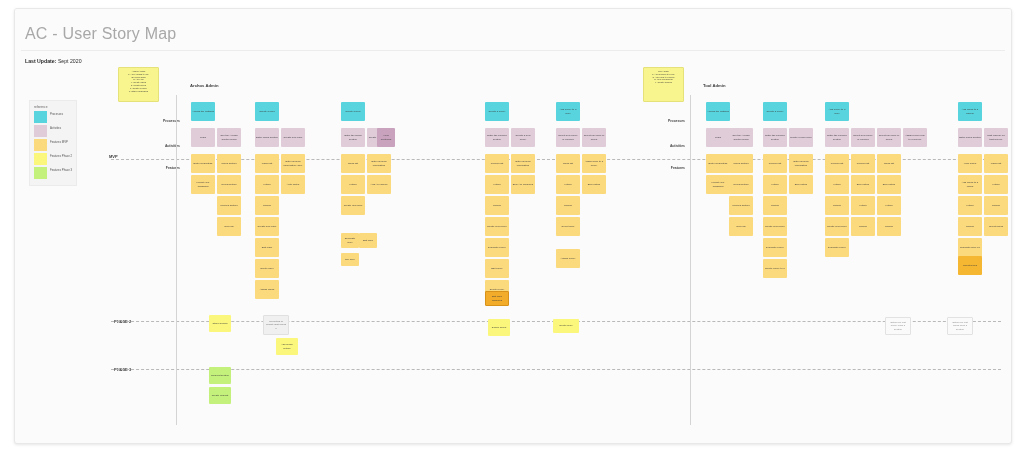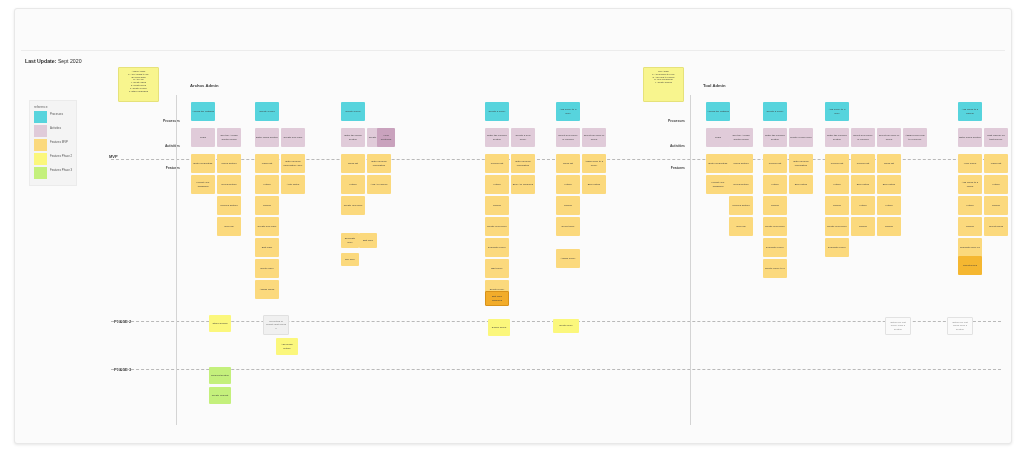--- a/index.html
+++ b/index.html
@@ -54,20 +54,23 @@
   .c-note{background:#f8f58e;border:1px solid #e6e27a;font-size:2.2px;line-height:2.8px;color:#3a3a3a;
           align-items:flex-start;padding:2px;}
   .c-white{background:#fafafa;border:1px solid #e2e2e2;color:#8d8d8d;}
   .c-gray{background:#f0f0f0;border:1px solid #e0e0e0;color:#777;}
 </style>
 </head>
 <body>
 
 <div id="board">
 
+  <div id="titlebar">
+    <div id="title">AC - User Story Map</div>
+  </div>
   <div id="titlerule"></div>
 
   <div id="lastupdate">
     <b>Last Update:</b>
     <span>Sept 2020</span>
   </div>
 
   <div id="legend">
     <div class="lg-title">reference</div>
     <div id="legend-rows">

